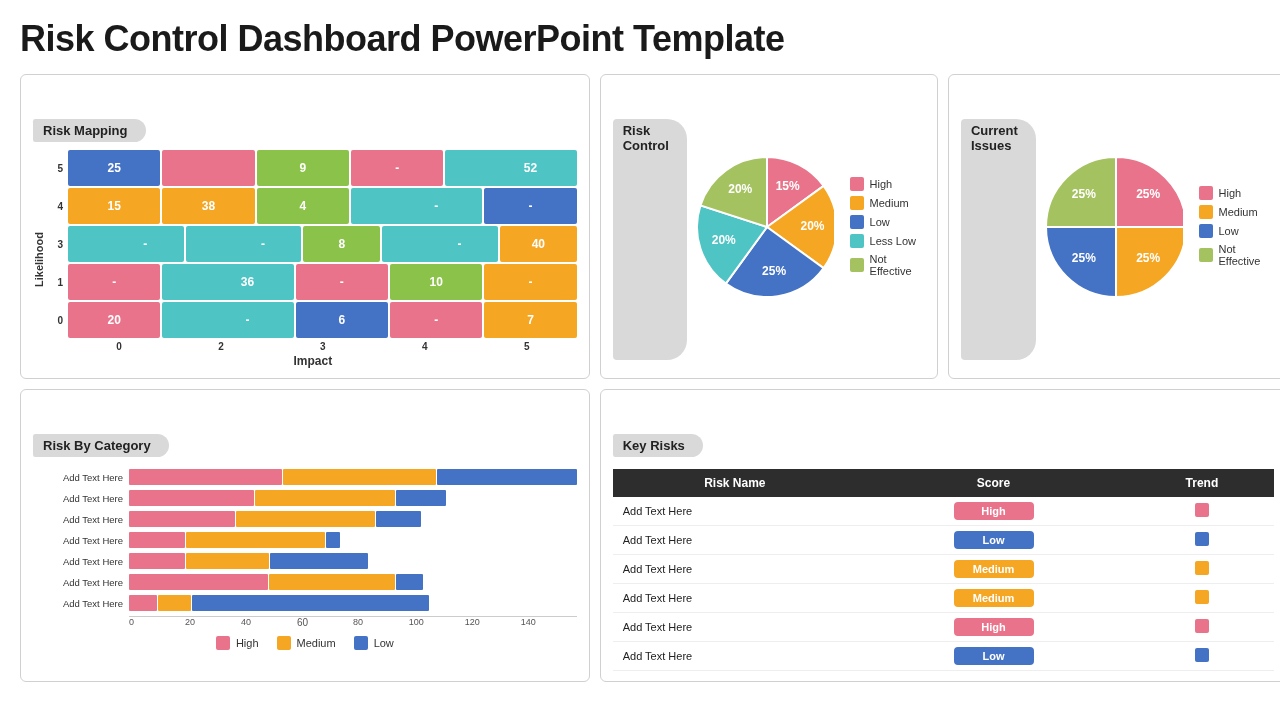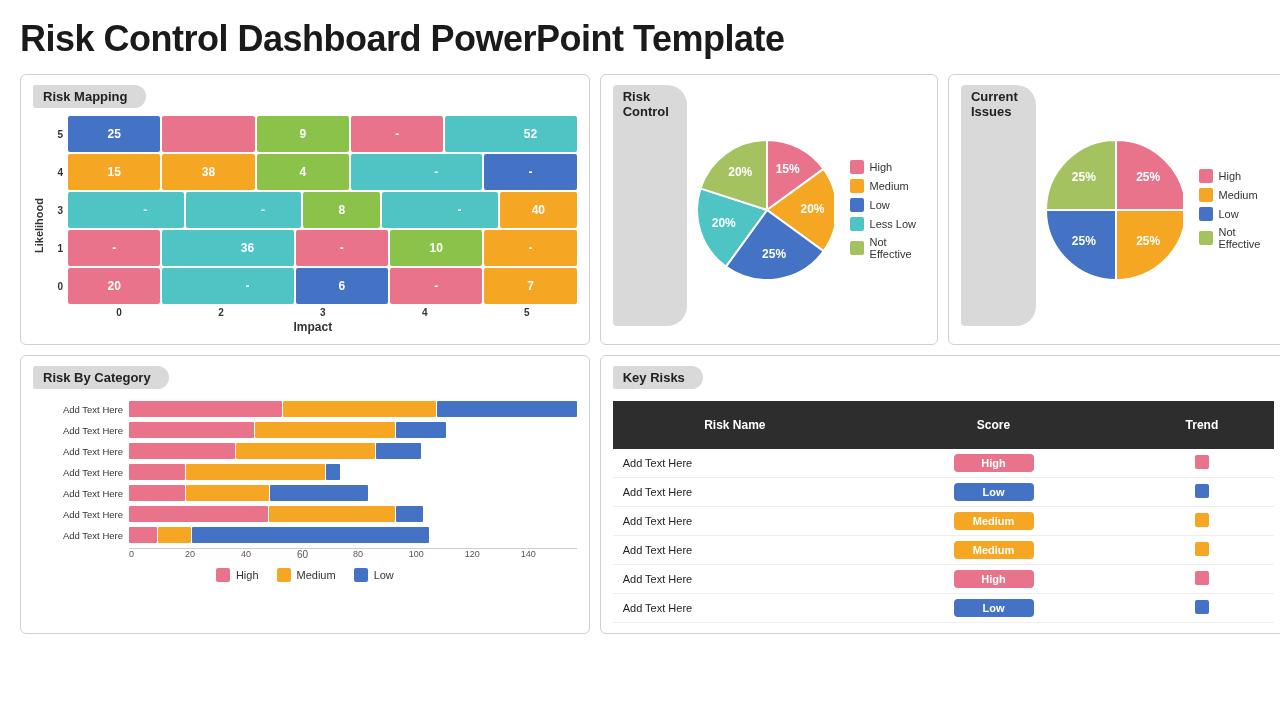--- a/index.html
+++ b/index.html
@@ -32,20 +32,21 @@
     }
     .card-header {
       background: #d9d9d9;
       border-radius: 4px 20px 20px 4px;
       padding: 4px 18px 4px 10px;
       font-size: 13px;
       font-weight: 700;
       color: #222;
       display: inline-block;
       margin-bottom: 8px;
+      margin-top: 34px;
     }
     
     .risk-mapping-card {
       grid-column: 1 / 2;
     }
     .heatmap-container {
       display: flex;
       flex-direction: row;
       align-items: center;
     }
@@ -197,21 +198,21 @@
     .risks-table {
       width: 100%;
       border-collapse: collapse;
       margin-top: 4px;
     }
     .risks-table th {
       background: #2d2d2d;
       color: #fff;
       font-size: 12px;
       font-weight: 700;
-      padding: 17px 10px;
+      padding: 7px 10px;
       text-align: center;
     }
     .risks-table td {
       padding: 5px 10px;
       font-size: 11px;
       color: #222;
       border-bottom: 1px solid #eee;
     }
     .risks-table td:first-child {
       text-align: left;

